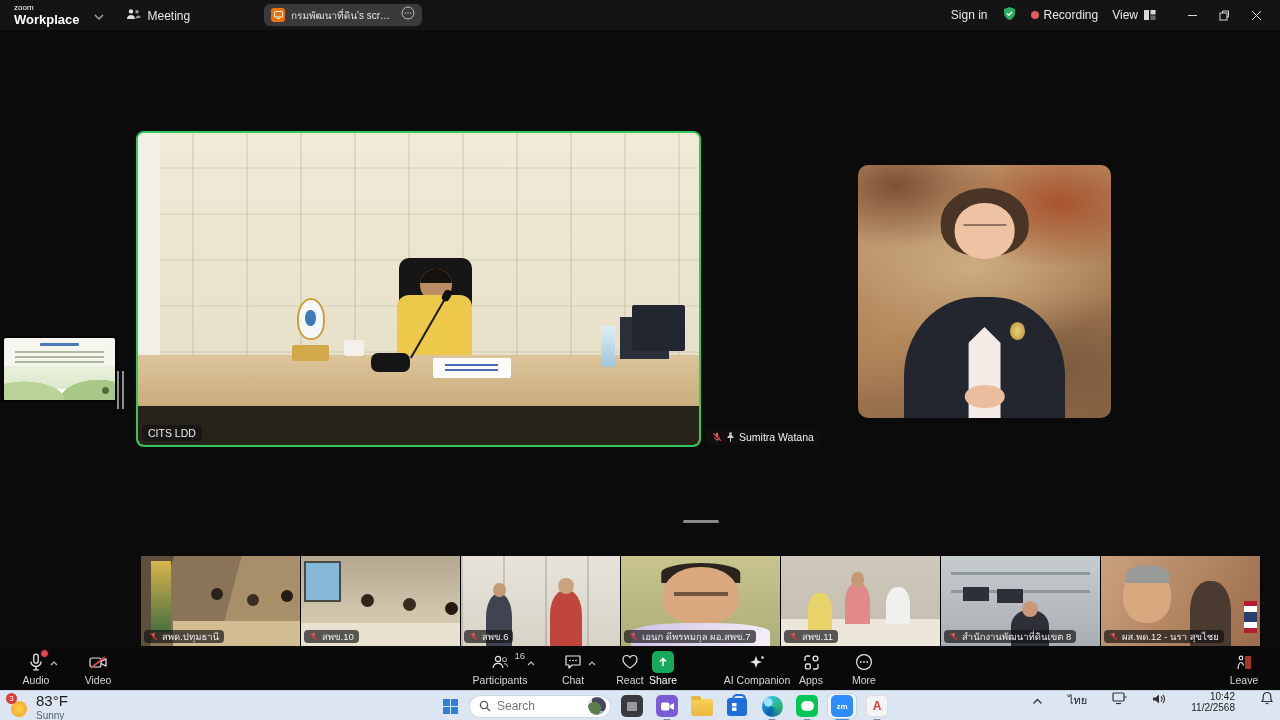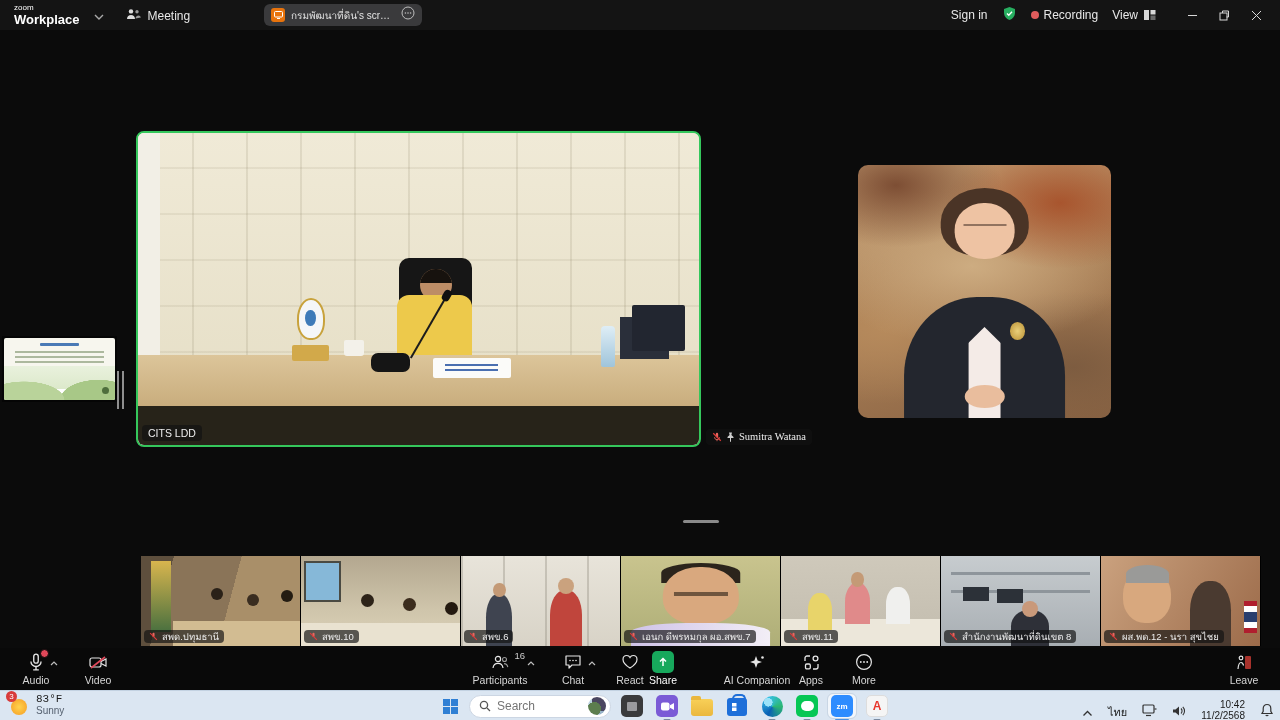--- a/index.html
+++ b/index.html
@@ -197,21 +197,21 @@
   
   .taskbar { position:absolute; left:0; top:690px; width:1280px; height:30px; background:#dbe6f2;
     border-top:1px solid #c3d2e2; display:flex; align-items:center; }
   .weather { position:absolute; left:8px; top:2px; display:flex; align-items:center; gap:6px; }
   .sunwrap { position:relative; width:22px; height:22px; }
   .sun { position:absolute; left:3px; top:5px; width:16px; height:16px; border-radius:50%;
     background:radial-gradient(#ffd34d,#f59b23); }
   .wbadge { position:absolute; left:-2px; top:-3px; width:11px; height:11px; border-radius:50%;
     background:#d83b3b; color:#fff; font-size:8px; display:flex; align-items:center; justify-content:center; }
   .wtxt { line-height:1.1; }
-  .wtemp { font-size:11px; color:#1b1b1b;font-family:Liberation Mono, monospace; }
+  .wtemp { font-size:15px; color:#1b1b1b; }
   .wcond { font-size:10px; color:#566170; }
   .tb-center { position:absolute; left:438px; top:3px; display:flex; align-items:center; gap:7px; }
   .startbtn { width:24px; height:24px; display:flex; align-items:center; justify-content:center; border-radius:4px; }
   .winlogo { display:grid; grid-template-columns:7px 7px; grid-template-rows:7px 7px; gap:1px; }
   .winlogo div { background:#2f7fd4; }
   .searchpill { width:142px; height:23px; background:#fff; border:1px solid #ccd6e3; border-radius:12px;
     display:flex; align-items:center; padding:0 4px 0 9px; gap:6px; }
   .searchpill input { border:none; outline:none; flex:1; font-size:12px; color:#444; background:transparent;
     font-family:"Liberation Sans","DejaVu Sans",sans-serif; width:70px; }
   .searchimg { width:18px; height:18px; border-radius:50%;
@@ -241,21 +241,21 @@
   .ic-edge { width:21px; height:21px; border-radius:50%;
     background:radial-gradient(circle at 30% 30%, #9be3f9 0 20%, transparent 21%),
     conic-gradient(from 210deg, #0a5fb4, #35c1e8, #2bb673, #0a5fb4); }
   .ic-line { width:22px; height:22px; border-radius:5px; background:#06c755; display:flex; align-items:center;
     justify-content:center; }
   .ic-line::after { content:""; width:13px; height:10px; background:#fff; border-radius:5px; }
   .ic-zoom { width:22px; height:22px; border-radius:5px; background:#2d8cff; color:#fff; font-size:8px;
     font-weight:bold; display:flex; align-items:center; justify-content:center; }
   .ic-pdf { width:22px; height:22px; border-radius:5px; background:#f5f5f5; border:1px solid #ddd;
     color:#e8362d; font-size:12px; font-weight:bold; display:flex; align-items:center; justify-content:center; }
-  .tray { position:absolute; right:6px; top:0; height:30px; display:flex; align-items:flex-end; gap:15px; }
+  .tray { position:absolute; right:6px; top:0; height:30px; display:flex; align-items:flex-start; gap:25px; }
   .tray .lang { font-size:11px; color:#1b1b1b; }
   .clock { text-align:right; font-size:10px; line-height:11px; color:#1b1b1b; }
 </style>
 </head>
 <body>
 
 <div class="screen">
 
   <div class="titlebar">
     <div class="brand">
@@ -374,21 +374,21 @@
     <div class="pinned-region">
       <div class="photo">
         <div class="pw-hair"></div>
           <div class="pw-face"></div>
           <div class="pw-glasses"></div>
         <div class="pw-body"></div>
           <div class="pw-shirt"></div>
           <div class="pw-badge"></div>
           <div class="pw-hands"></div>
       </div>
-      <div class="pill" style="left:2px;bottom:2px;font-family:Liberation Serif, serif;">
+      <div class="pill" style="left:2px;bottom:2px;">
         <svg width="10" height="10" viewBox="0 0 12 12">
             <rect x="4.6" y="1" width="2.8" height="5.6" rx="1.4" fill="#e8685f"></rect>
             <path d="M3 6.2a3 3 0 0 0 6 0" stroke="#e8685f" fill="none"></path>
             <path d="M6 9.2V11" stroke="#e8685f"></path>
             <path d="M1.5 1.5l9 9" stroke="#e23b3b" stroke-width="1.5"></path>
           </svg>
         <svg width="9" height="10" viewBox="0 0 9 10">
             <path d="M3 0.5h3l-.6 2.6L7.5 5v1H5v3.5L4.5 10 4 9.5V6H1.5V5l2.1-1.9z" fill="#cfcfcf"></path>
           </svg>
         <span>Sumitra Watana</span>

